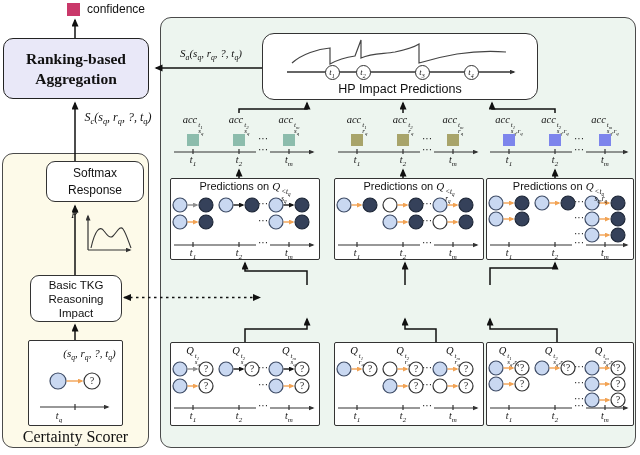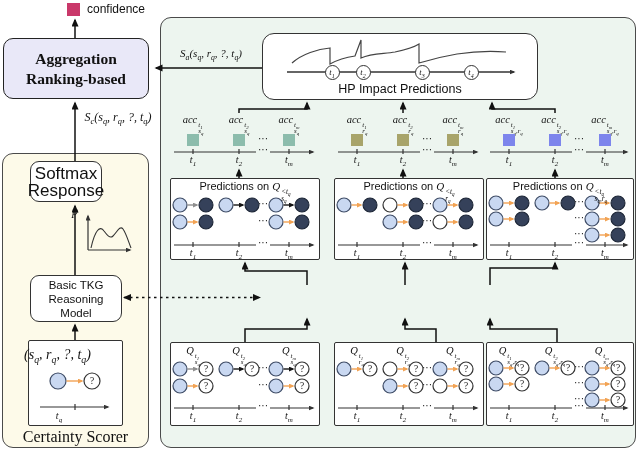--- a/index.html
+++ b/index.html
@@ -8,21 +8,21 @@
        font-family:"Liberation Sans","DejaVu Sans",sans-serif;color:#111;overflow:hidden}
   .panel{position:absolute;border:1.6px solid #4a4a4a;border-radius:11px;z-index:1}
   #left-panel{left:2px;top:153px;width:147px;height:295px;background:#fdfae9}
   #right-panel{left:160px;top:17px;width:476px;height:431px;background:#edf5ef}
   .box{position:absolute;background:#fff;border:1.2px solid #333;z-index:10}
   .rounded{border-radius:9px}
   .center{display:flex;flex-direction:column;align-items:center;justify-content:center;text-align:center}
   #rank-box{left:3px;top:38px;width:146px;height:61px;background:#e9e8f8;border:1.6px solid #222;
             border-radius:10px;font-family:"Liberation Serif","DejaVu Serif",serif;
             font-weight:bold;font-size:15.5px;line-height:20px}
-  #softmax-box{left:30px;top:161px;width:72px;height:41px;font-size:17px;line-height:17px}
+  #softmax-box{left:46px;top:161px;width:98px;height:41px;font-size:12px;line-height:17px}
   #ltkg-box{left:30px;top:275px;width:92px;height:47px;font-size:11.5px;line-height:14px}
   #lquery-box{left:28px;top:340px;width:95px;height:86px;border-radius:2px}
   #hp-box{left:262px;top:33px;width:276px;height:67px;border-radius:12px}
   #hp-lab{position:absolute;left:0;bottom:3px;width:100%;text-align:center;font-size:12.5px}
   #rtkg-box{left:262px;top:285px;width:276px;height:31px;font-size:12px}
   .pqbox{border-radius:2px}
   #pb0{left:170px;top:178px;width:150px;height:82px}
   #pb1{left:334px;top:178px;width:150px;height:82px}
   #pb2{left:486px;top:178px;width:148px;height:82px}
   #qb0{left:170px;top:342px;width:150px;height:84px}
@@ -31,21 +31,21 @@
   .lbl{position:absolute;z-index:40;text-align:center}
   .m{font-family:"Liberation Serif","DejaVu Serif",serif;font-style:italic}
   sub,sup{font-size:70%;line-height:0}
   .ss{display:inline-flex;flex-direction:column;align-items:flex-start;vertical-align:-4px;
       line-height:0.9;font-size:66%;margin-left:1px}
   #conf-sw{left:67px;top:3px;width:13px;height:13px}
   #conf-lab{left:87px;top:2px;font-size:12px;text-align:left}
   #sa-lab{left:158px;top:47px;width:106px;font-size:11px}
   #sc-lab{left:76px;top:110px;width:84px;font-size:12px}
   #p-lab{left:72px;top:204px;font-size:12px}
-  #tuple-lab{left:11px;top:347px;width:93px;font-size:14px;font-style:italic}
+  #tuple-lab{left:43px;top:347px;width:93px;font-size:11px;font-style:italic}
   #tq-lab{left:48px;top:410px;width:22px;font-size:10px}
   #cert-lab{left:2px;top:428px;width:147px;font-family:"Liberation Serif","DejaVu Serif",serif;
             font-weight:normal;font-size:16px}
   #hist-lab{left:160px;top:429px;width:476px;font-family:"Liberation Serif","DejaVu Serif",serif;
             font-weight:bold;font-size:16px}
   #shared-lab{left:160px;top:280px;width:92px;font-size:11px;line-height:16px}
   #shared-lab span{display:block}
   .hpt{position:absolute;width:15px;height:15px;border:1px solid #333;border-radius:50%;
        background:#fff;z-index:40;font-size:8.5px;text-align:center;line-height:13px}
   #overlay{position:absolute;left:0;top:0;z-index:30;pointer-events:none}
@@ -274,31 +274,31 @@
       <line x1="509" y1="405" x2="509" y2="410" class="tl"></line>
       <line x1="555" y1="405" x2="555" y2="410" class="tl"></line>
       <line x1="605" y1="405" x2="605" y2="410" class="tl"></line>
       <circle cx="58" cy="381" r="8" fill="#c9d8f1" stroke="#3e4c66" stroke-width="1.2"></circle>
       <line x1="66.5" y1="381" x2="82" y2="381" stroke="#f2a354" stroke-width="1.4" marker-end="url(#mk-orange)"></line>
       <circle cx="92" cy="381" r="8" fill="#fff" stroke="#333" stroke-width="1.2"></circle>
       <text x="92" y="384.4" class="qm">?</text>
     </svg>
 
   <div class="box center" id="rank-box">
+    <span>Ranking-based</span>
     <span>Aggregation</span>
-    <span>Ranking-based</span>
   </div>
   <div class="box rounded center" id="softmax-box">
     <span>Softmax</span>
     <span>Response</span>
   </div>
   <div class="box rounded center" id="ltkg-box">
     <span>Basic TKG</span>
     <span>Reasoning</span>
-    <span>Model</span>
+    <span>Impact</span>
   </div>
   <div class="box" id="lquery-box"></div>
   <div class="box" id="hp-box">
     <div id="hp-lab">HP Impact Predictions</div>
   </div>
   <div class="box pqbox" id="pb0"></div>
   <div class="box pqbox" id="pb1"></div>
   <div class="box pqbox" id="pb2"></div>
   <div class="box pqbox" id="qb0"></div>
   <div class="box pqbox" id="qb1"></div>

